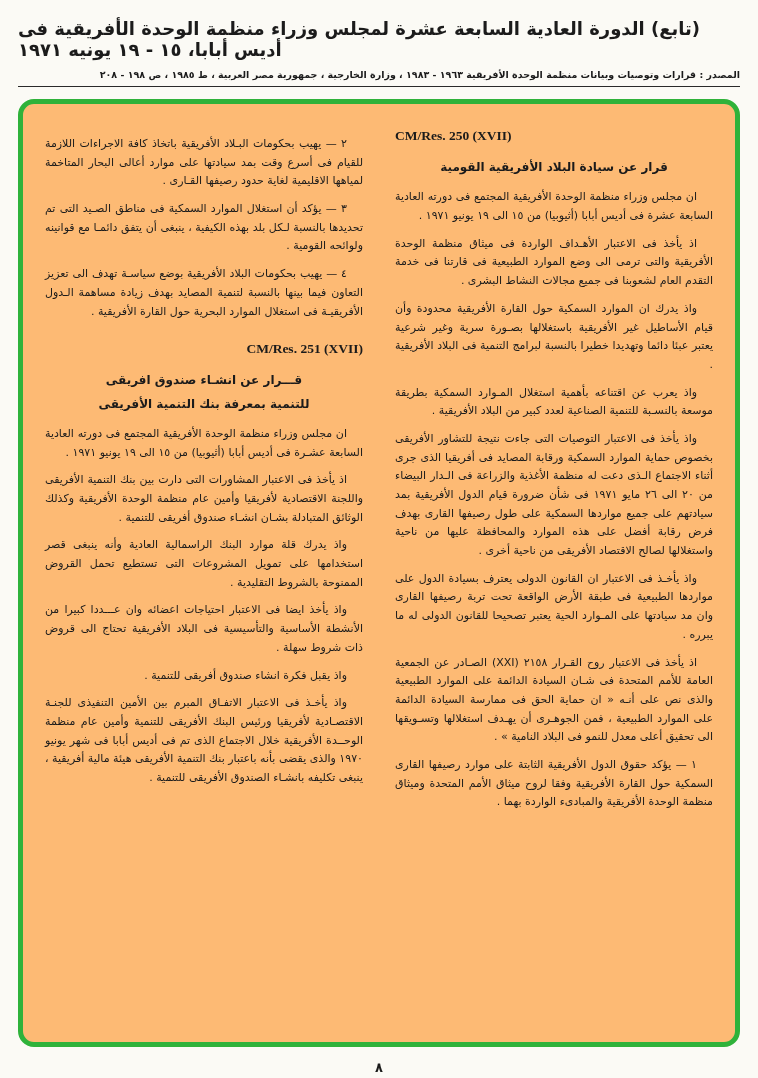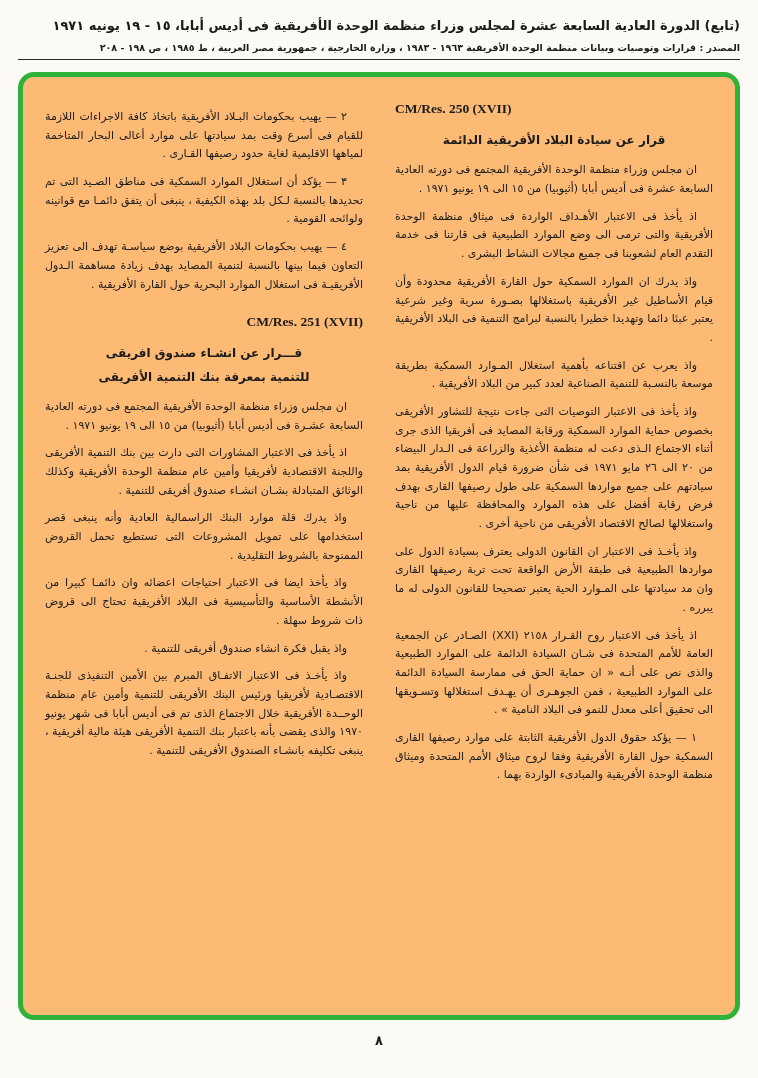--- a/index.html
+++ b/index.html
@@ -8,21 +8,21 @@
     background:#fbfaf5;
     font-family:"DejaVu Sans", sans-serif;
     color:#1b1b1b;
     overflow:hidden;
   }
   .page { width:758px; height:1078px; padding:18px 18px 0; position:relative; }
 
   
   .header { direction:rtl; }
   .header-title {
-    font-size:13px; font-weight:bold; text-align:right; letter-spacing:.2px;
+    font-size:18px; font-weight:bold; text-align:left; letter-spacing:.2px;
   }
   .header-source {
     font-size:9.5px; font-weight:bold; text-align:right; margin-top:9px;
   }
   .header-rule { border-top:1.6px solid #2a2a2a; margin-top:6px; }
 
   
   .green-frame {
     margin-top:12px;
     height:948px;
@@ -67,21 +67,21 @@
     <div class="header-title">(تابع) الدورة العادية السابعة عشرة لمجلس وزراء منظمة الوحدة الأفريقية فى أديس أبابا، ١٥ - ١٩ يونيه ١٩٧١</div>
     <div class="header-source">المصدر : قرارات وتوصيات وبيانات منظمة الوحدة الأفريقية ١٩٦٣ - ١٩٨٣ ، وزارة الخارجية ، جمهورية مصر العربية ، ط ١٩٨٥ ، ص ١٩٨ - ٢٠٨</div>
     <div class="header-rule"></div>
   </header>
 
   <main class="green-frame">
 
     <section class="col col-right">
       <div class="res-id">CM/Res. 250 (XVII)</div>
       <h2 class="res-title">
-        <span>قرار عن سيادة البلاد الأفريقية الدائمة</span><br>
+        <span>قرار عن سيادة البلاد الأفريقية القومية</span><br>
       </h2>
       <p class="para">ان مجلس وزراء منظمة الوحدة الأفريقية المجتمع فى دورته العادية السابعة عشرة فى أديس أبابا (أثيوبيا) من ١٥ الى ١٩ يونيو ١٩٧١ .</p>
       <p class="para">اذ يأخذ فى الاعتبار الأهـداف الواردة فى ميثاق منظمة الوحدة الأفريقية والتى ترمى الى وضع الموارد الطبيعية فى قارتنا فى خدمة التقدم العام لشعوبنا فى جميع مجالات النشاط البشرى .</p>
       <p class="para">واذ يدرك ان الموارد السمكية حول القارة الأفريقية محدودة وأن قيام الأساطيل غير الأفريقية باستغلالها بصـورة سرية وغير شرعية يعتبر عبئا دائما وتهديدا خطيرا بالنسبة لبرامج التنمية فى البلاد الأفريقية .</p>
       <p class="para">واذ يعرب عن اقتناعه بأهمية استغلال المـوارد السمكية بطريقة موسعة بالنسـبة للتنمية الصناعية لعدد كبير من البلاد الأفريقية .</p>
       <p class="para">واذ يأخذ فى الاعتبار التوصيات التى جاءت نتيجة للتشاور الأفريقى بخصوص حماية الموارد السمكية ورقابة المصايد فى أفريقيا الذى جرى أثناء الاجتماع الـذى دعت له منظمة الأغذية والزراعة فى الـدار البيضاء من ٢٠ الى ٢٦ مايو ١٩٧١ فى شأن ضرورة قيام الدول الأفريقية بمد سيادتهم على جميع مواردها السمكية على طول رصيفها القارى بهدف فرض رقابة أفضل على هذه الموارد والمحافظة عليها من ناحية واستغلالها لصالح الاقتصاد الأفريقى من ناحية أخرى .</p>
       <p class="para">واذ يأخـذ فى الاعتبار ان القانون الدولى يعترف بسيادة الدول على مواردها الطبيعية فى طبقة الأرض الواقعة تحت تربة رصيفها القارى وان مد سيادتها على المـوارد الحية يعتبر تصحيحا للقانون الدولى له ما يبرره .</p>
       <p class="para">اذ يأخذ فى الاعتبار روح القـرار ٢١٥٨ (XXI) الصـادر عن الجمعية العامة للأمم المتحدة فى شـان السيادة الدائمة على الموارد الطبيعية والذى نص على أنـه « ان حماية الحق فى ممارسة السيادة الدائمة على الموارد الطبيعية ، فمن الجوهـرى أن يهـدف استغلالها وتسـويقها الى تحقيق أعلى معدل للنمو فى البلاد النامية » .</p>
       <p class="para">١ — يؤكد حقوق الدول الأفريقية الثابتة على موارد رصيفها القارى السمكية حول القارة الأفريقية وفقا لروح ميثاق الأمم المتحدة وميثاق منظمة الوحدة الأفريقية والمبادىء الواردة بهما .</p>
     </section>
@@ -92,21 +92,21 @@
       <p class="para">٤ — يهيب بحكومات البلاد الأفريقية بوضع سياسـة تهدف الى تعزيز التعاون فيما بينها بالنسبة لتنمية المصايد بهدف زيادة مساهمة الـدول الأفريقيـة فى استغلال الموارد البحرية حول القارة الأفريقية .</p>
 
       <div class="res-id">CM/Res. 251 (XVII)</div>
       <h2 class="res-title">
         <span>قـــرار عن انشـاء صندوق افريقى</span><br>
         <span>للتنمية بمعرفة بنك التنمية الأفريقى</span>
       </h2>
       <p class="para">ان مجلس وزراء منظمة الوحدة الأفريقية المجتمع فى دورته العادية السابعة عشـرة فى أديس أبابا (أثيوبيا) من ١٥ الى ١٩ يونيو ١٩٧١ .</p>
       <p class="para">اذ يأخذ فى الاعتبار المشاورات التى دارت بين بنك التنمية الأفريقى واللجنة الاقتصادية لأفريقيا وأمين عام منظمة الوحدة الأفريقية وكذلك الوثائق المتبادلة بشـان انشـاء صندوق أفريقى للتنمية .</p>
       <p class="para">واذ يدرك قلة موارد البنك الراسمالية العادية وأنه ينبغى قصر استخدامها على تمويل المشروعات التى تستطيع تحمل القروض الممنوحة بالشروط التقليدية .</p>
-      <p class="para">واذ يأخذ ايضا فى الاعتبار احتياجات اعضائه وان دائمـا كبيرا من الأنشطة الأساسية والتأسيسية فى البلاد الأفريقية تحتاج الى قروض ذات شروط سهلة .</p>
+      <p class="para">واذ يأخذ ايضا فى الاعتبار احتياجات اعضائه وان عـــددا كبيرا من الأنشطة الأساسية والتأسيسية فى البلاد الأفريقية تحتاج الى قروض ذات شروط سهلة .</p>
       <p class="para">واذ يقبل فكرة انشاء صندوق أفريقى للتنمية .</p>
       <p class="para">واذ يأخـذ فى الاعتبار الاتفـاق المبرم بين الأمين التنفيذى للجنـة الاقتصـادية لأفريقيا ورئيس البنك الأفريقى للتنمية وأمين عام منظمة الوحــدة الأفريقية خلال الاجتماع الذى تم فى أديس أبابا فى شهر يونيو ١٩٧٠ والذى يقضى بأنه باعتبار بنك التنمية الأفريقى هيئة مالية أفريقية ، ينبغى تكليفه بانشـاء الصندوق الأفريقى للتنمية .</p>
     </section>
 
   </main>
 
   <footer class="page-footer">
     <span class="page-number">٨</span>
   </footer>
 

